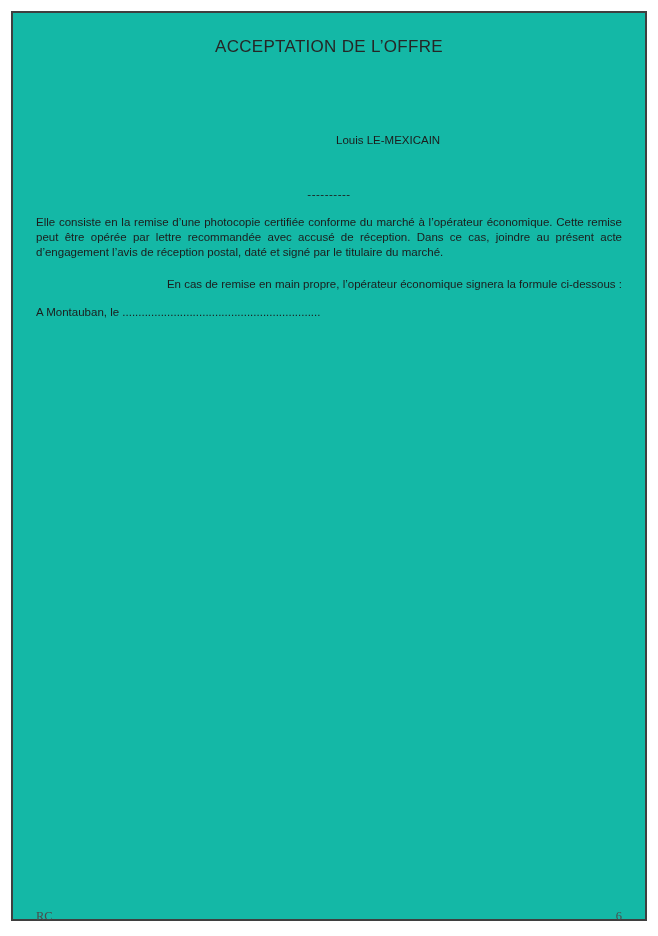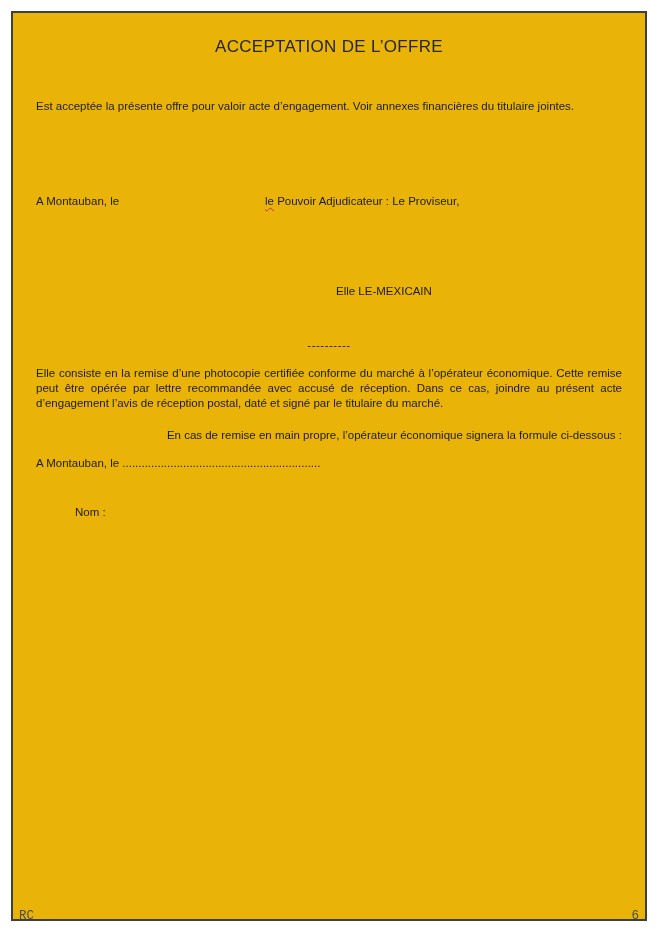--- a/index.html
+++ b/index.html
@@ -8,21 +8,21 @@
     position: relative;
     background: #ffffff;
     font-family: "Liberation Sans", sans-serif;
     color: #1c1c1c;
   }
   .sheet {
     position: absolute;
     left: 11px; top: 11px;
     width: 636px; height: 910px;
     border: 2px solid #3f3f3f;
-    background: #eab308;
+    background: #14b8a6;
   }
   .content {
     position: relative;
     height: 100%;
     padding: 0 23px;
     font-size: 11.5px;
     line-height: 14px;
   }
   .doc-title {
     margin-top: 24px;
@@ -50,57 +50,51 @@
   .para-remise       { margin-top: 14px; line-height: 15px; text-align: justify; }
   .para-main-propre  { margin-top: 17px; text-align: right; }
   .quote-line        { margin-top: 14px; }
   .place-line-2      { margin-top: 14px; }
   .name-label        { margin-top: 35px; padding-left: 39px; }
   .signature-label   { margin-top: 39px; padding-left: 39px; font-size: 9.5px; line-height: 11px; color: #2a2a2a; }
   .footer {
     position: absolute;
     left: 0; right: 0;
     bottom: 20px;
-    padding: 0 6px;
+    padding: 0 23px;
     display: flex;
     justify-content: space-between;
-    font-family: Liberation Mono, monospace;
+    font-family: Liberation Serif, serif;
     font-size: 12.5px;
     color: #4b4b4b;
   }
 </style>
 </head>
 <body>
 
 <div class="sheet">
   <div class="content">
 
     <div class="doc-title">ACCEPTATION DE L’OFFRE</div>
 
-    <p class="intro">Est acceptée la présente offre pour valoir acte d’engagement. Voir annexes financières du titulaire jointes.</p>
 
-    <div class="place-row">
-      <span class="place-label">A Montauban, le</span>
-      <span><span class="flagged">le</span><span> Pouvoir Adjudicateur : Le Proviseur,</span></span>
-    </div>
 
-    <div class="signatory">Elle LE-MEXICAIN</div>
+    <div class="signatory">Louis LE-MEXICAIN</div>
 
     <div class="divider">----------</div>
 
 
 
     <p class="para-remise">Elle consiste en la remise d’une photocopie certifiée conforme du marché à l’opérateur économique. Cette remise peut être opérée par lettre recommandée avec accusé de réception. Dans ce cas, joindre au présent acte d’engagement l’avis de réception postal, daté et signé par le titulaire du marché.</p>
 
     <p class="para-main-propre">En cas de remise en main propre, l’opérateur économique signera la formule ci-dessous :</p>
 
 
     <p class="place-line-2">A Montauban, le ..............................................................</p>
 
-    <p class="name-label">Nom :</p>
 
 
     <div class="footer">
       <span>RC</span>
       <span>6</span>
     </div>
 
   </div>
 </div>
 

